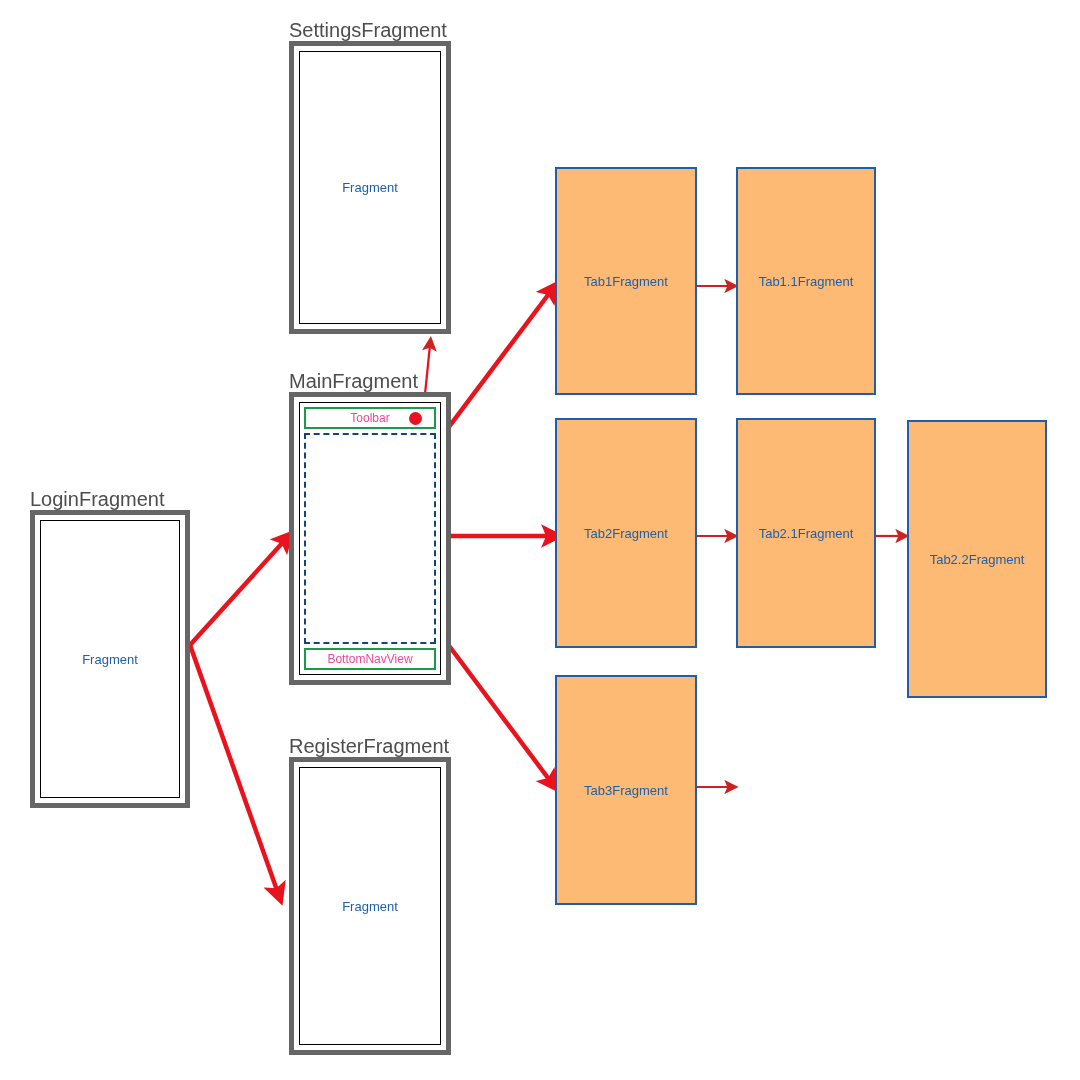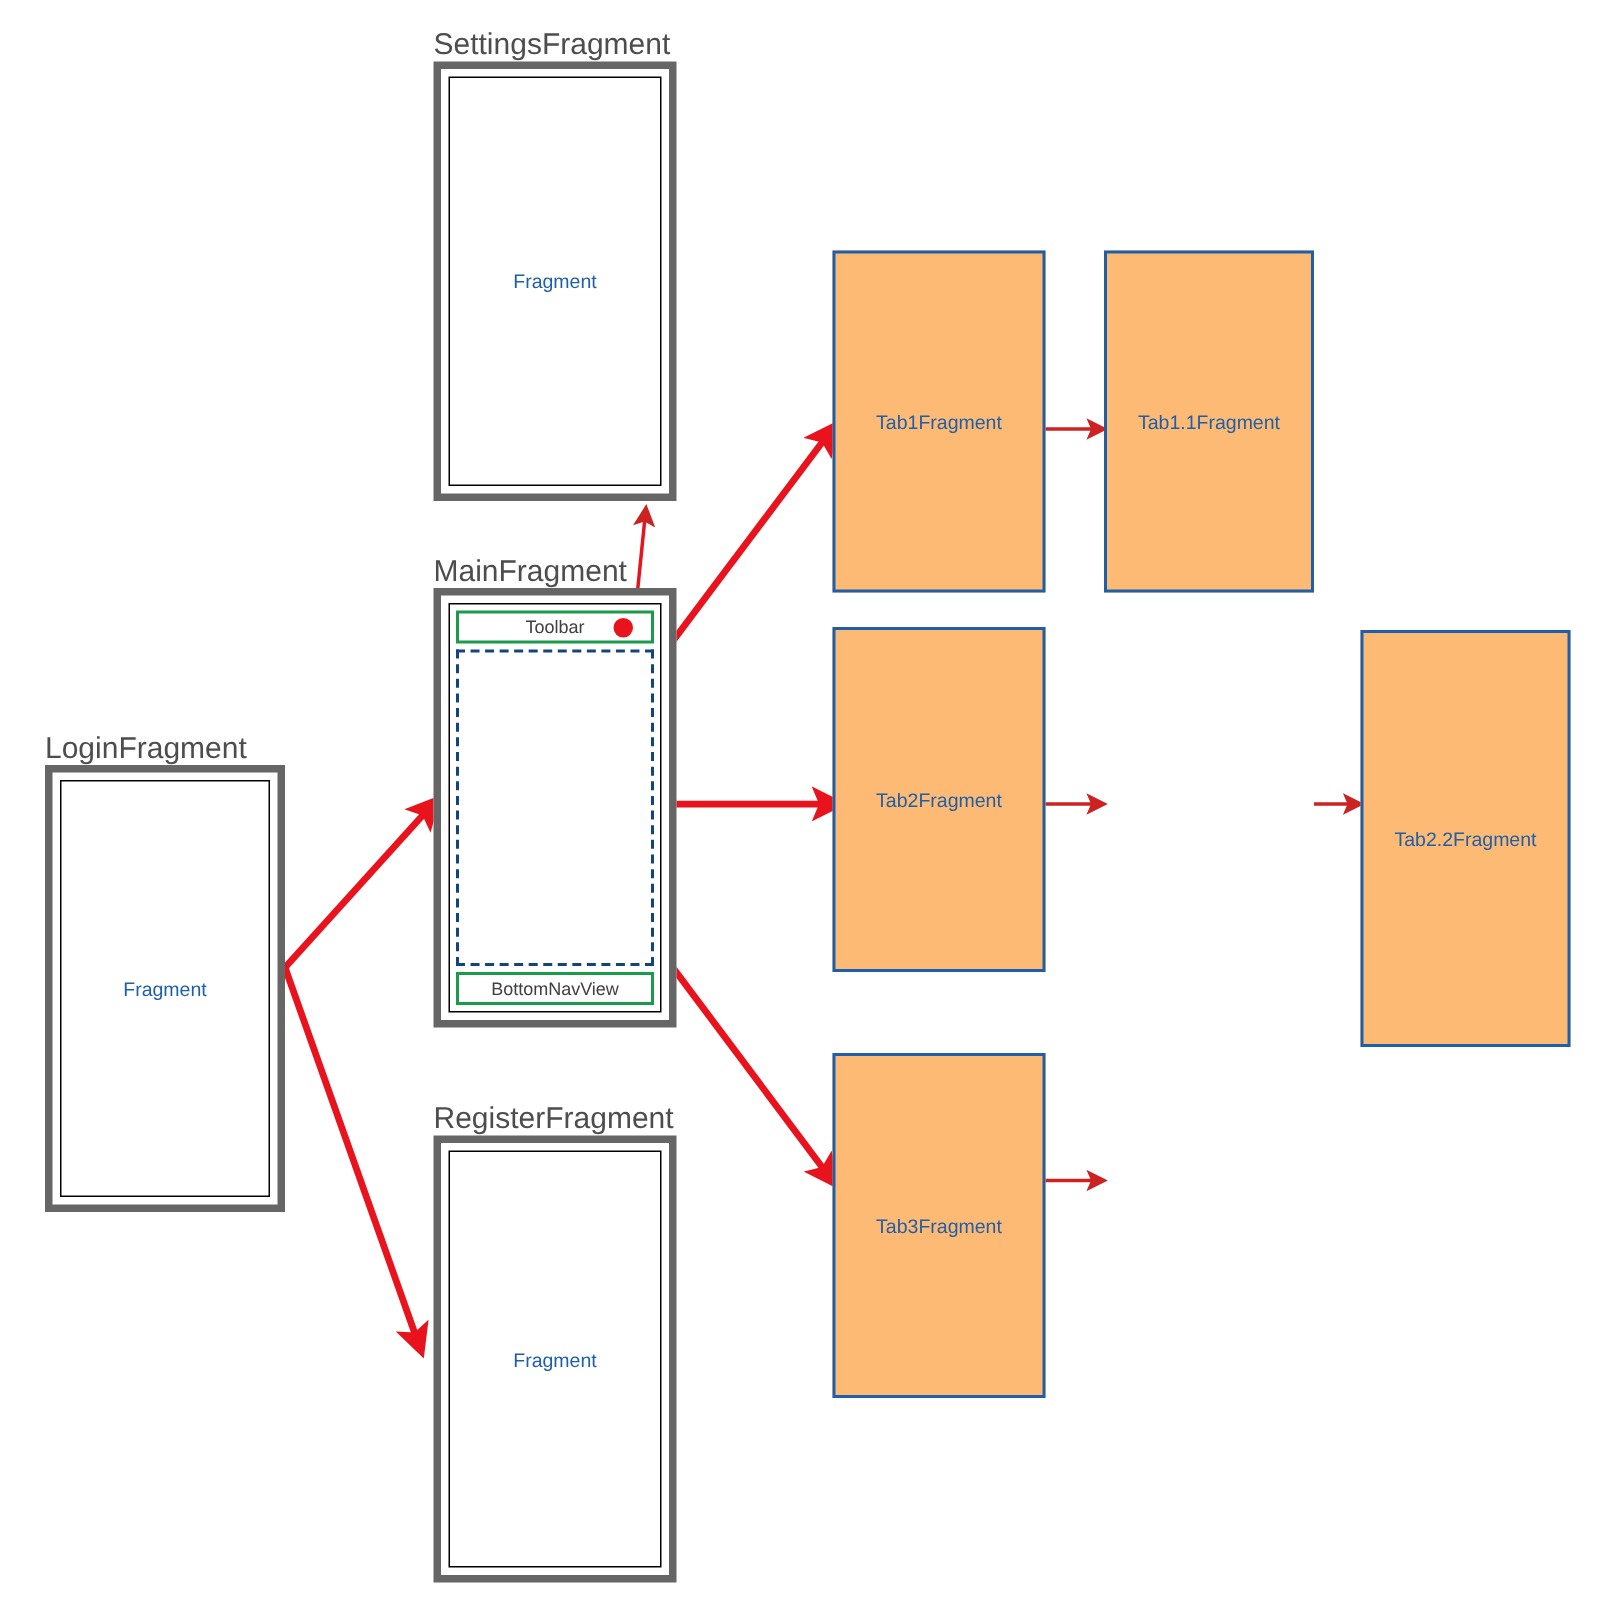--- a/index.html
+++ b/index.html
@@ -77,21 +77,21 @@
     box-sizing: border-box;
     border: 2px solid #1c9a4b;
     height: 22px;
     display: flex;
     align-items: center;
     justify-content: center;
     position: relative;
     background: #ffffff;
   }
   .greenbar .greenlabel {
-    color: #404040;
+    color: #ec4899;
     font-size: 12px;
     font-family: "Liberation Sans", sans-serif;
     white-space: nowrap;
   }
   .navhost {
     box-sizing: border-box;
     border: 2px dashed #12447f;
     flex: 1;
     margin: 4px 0 4px 0;
     background: #ffffff;
@@ -193,23 +193,26 @@
   </div>
 
   <div class="plainbox" style="left:736px; top:167px; width:140px; height:228px;">
     <span class="boxlabel">Tab1.1Fragment</span>
   </div>
 
   <div class="plainbox" style="left:555px; top:418px; width:142px; height:230px;">
     <span class="boxlabel">Tab2Fragment</span>
   </div>
 
+  <div class="plainbox" style="left:736px; top:418px; width:140px; height:230px;">
+    <span class="boxlabel">Tab2.1Fragment</span>
+  </div>
 
   <div class="plainbox" style="left:907px; top:420px; width:140px; height:278px;">
     <span class="boxlabel">Tab2.2Fragment</span>
   </div>
 
-  <div class="plainbox" style="left:555px; top:702px; width:142px; height:230px;">
+  <div class="plainbox" style="left:555px; top:675px; width:142px; height:230px;">
     <span class="boxlabel">Tab3Fragment</span>
   </div>
 
 
 </div>
 
 </body></html>

